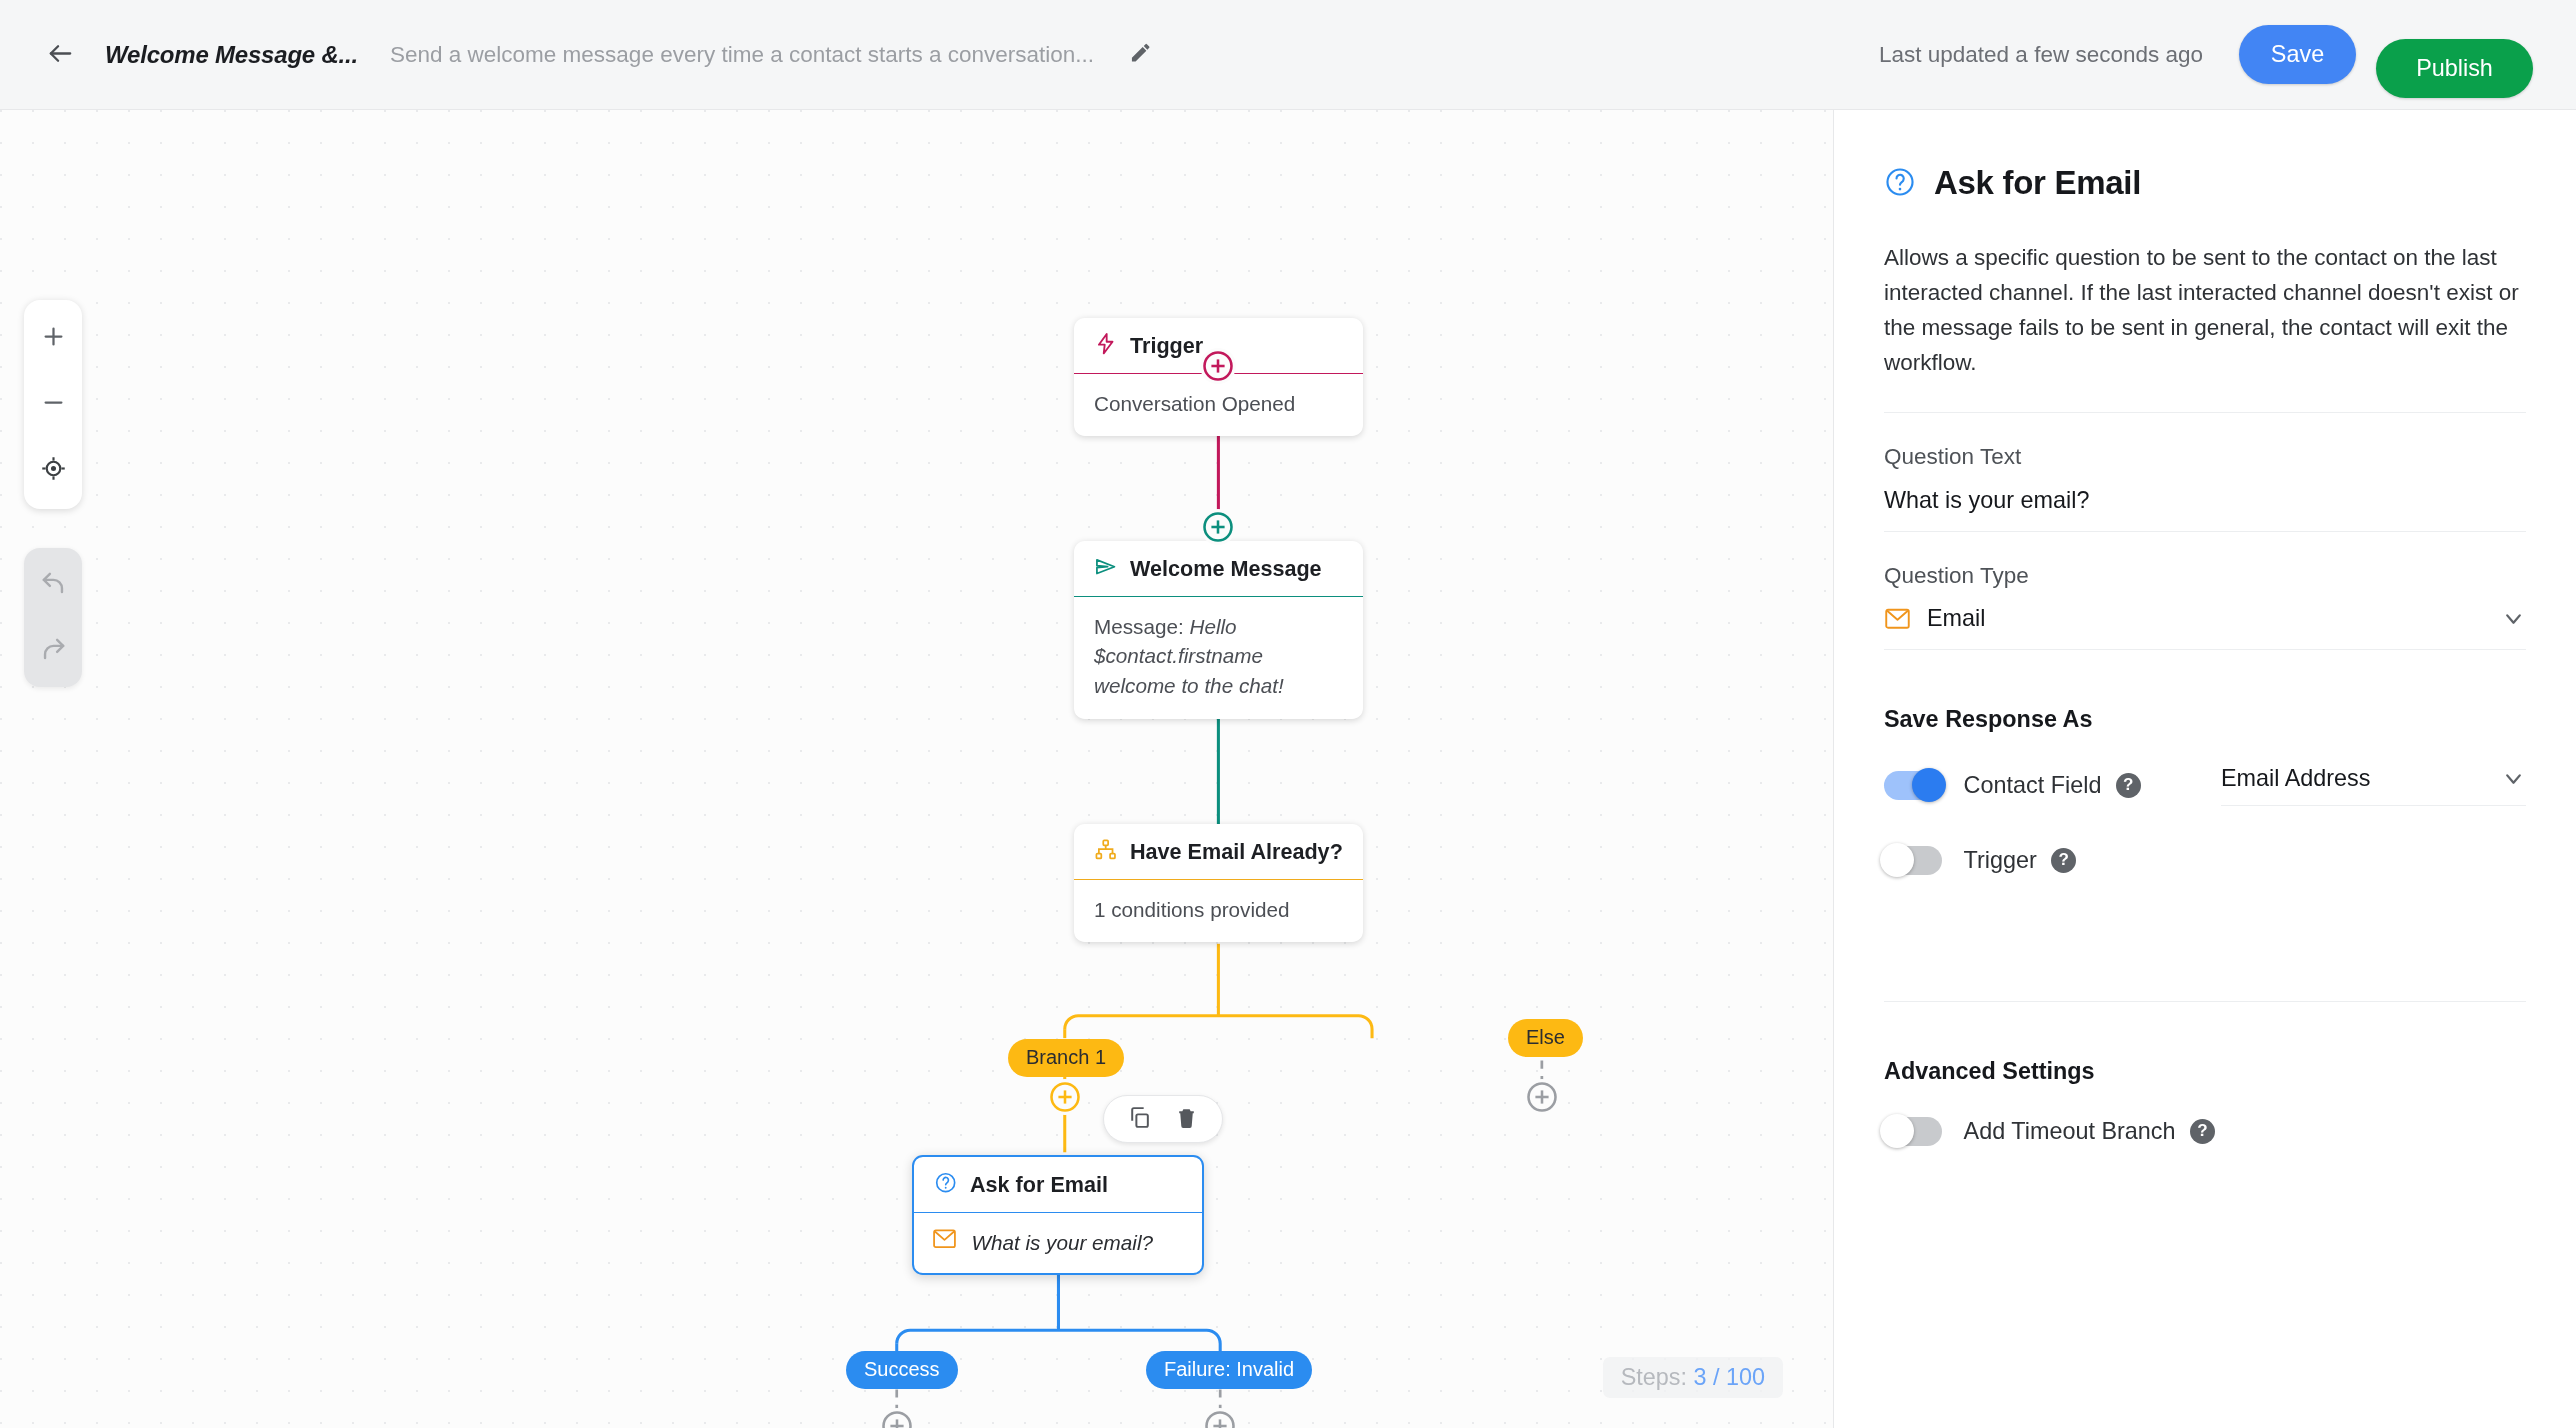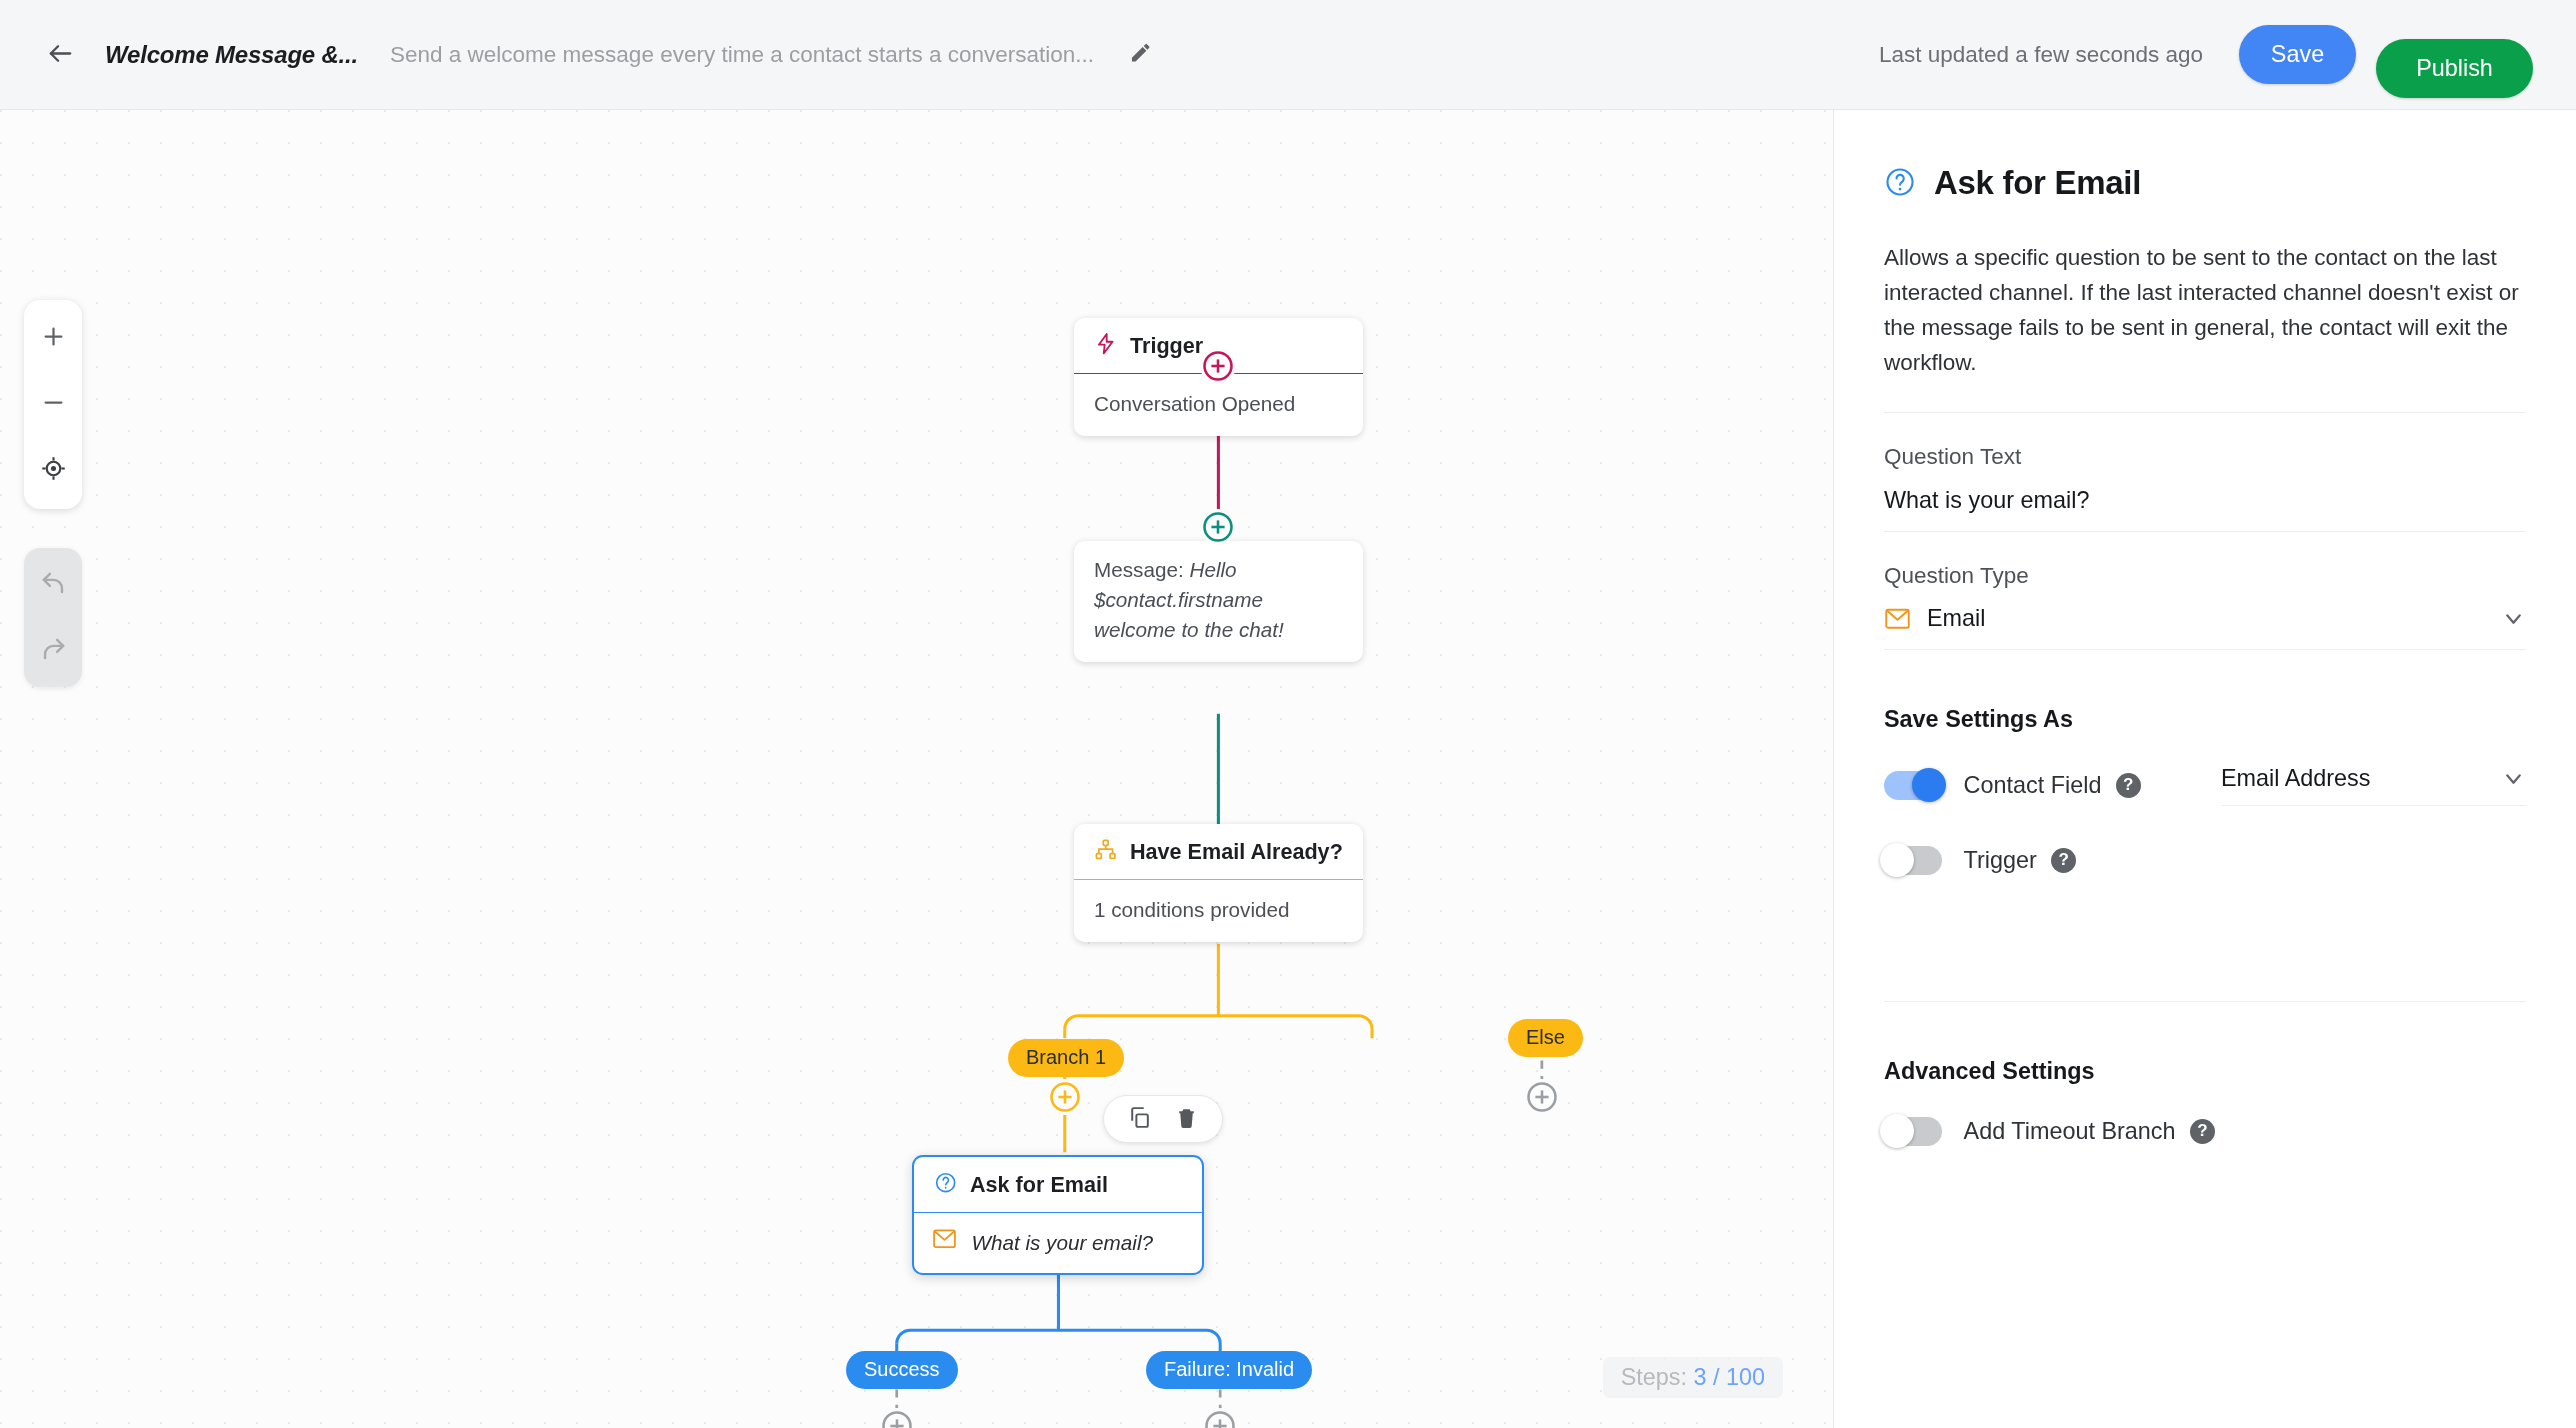--- a/index.html
+++ b/index.html
@@ -375,20 +375,28 @@
             <svg width="23.4" height="23.4" viewBox="0 0 24 24" fill="none" stroke="#c2185b" stroke-width="1.9" stroke-linejoin="round">
               <polygon points="13,2 5,13 11,13 10,22 19,10 13,10"></polygon>
             </svg>
           </span>
           <span>Trigger</span>
         </div>
         <div class="node-body">Conversation Opened</div>
       </div>
 
       <div class="node node-welcome">
+        <div class="node-head">
+          <span>
+            <svg width="23.4" height="23.4" viewBox="0 0 24 24" fill="none" stroke="#0c8f7e" stroke-width="1.8" stroke-linejoin="round">
+              <polygon points="3,5 21,12 3,19 3,13 14,12 3,11"></polygon>
+            </svg>
+          </span>
+          <span>Welcome Message</span>
+        </div>
         <div class="node-body">
           <span>Message: </span><span class="ital">Hello $contact.firstname welcome to the chat!</span>
         </div>
       </div>
 
       <div class="node node-cond">
         <div class="node-head">
           <span>
             <svg width="23.4" height="23.4" viewBox="0 0 24 24" fill="none" stroke="#f0ab1c" stroke-width="1.8">
               <rect x="9.5" y="2.5" width="5" height="5" rx="1"></rect>
@@ -529,21 +537,21 @@
           </span>
           <span class="field-value">Email</span>
           <span class="chev">
             <svg width="25" height="25" viewBox="0 0 24 24" fill="none" stroke="#5f6368" stroke-width="2.2" stroke-linecap="round" stroke-linejoin="round">
                 <polyline points="6,9 12,16 18,9"></polyline>
               </svg>
           </span>
         </div>
       </div>
 
-      <div class="section-title">Save Settings As</div>
+      <div class="section-title">Save Response As</div>
 
       <div class="toggle-row">
         <div class="toggle on">
             <div class="knob"></div>
           </div>
         <div class="toggle-label">Contact Field</div>
         <div class="help-dot">?</div>
         <div class="toggle-right">
           <span class="field-value">Email Address</span>
           <span class="chev">

